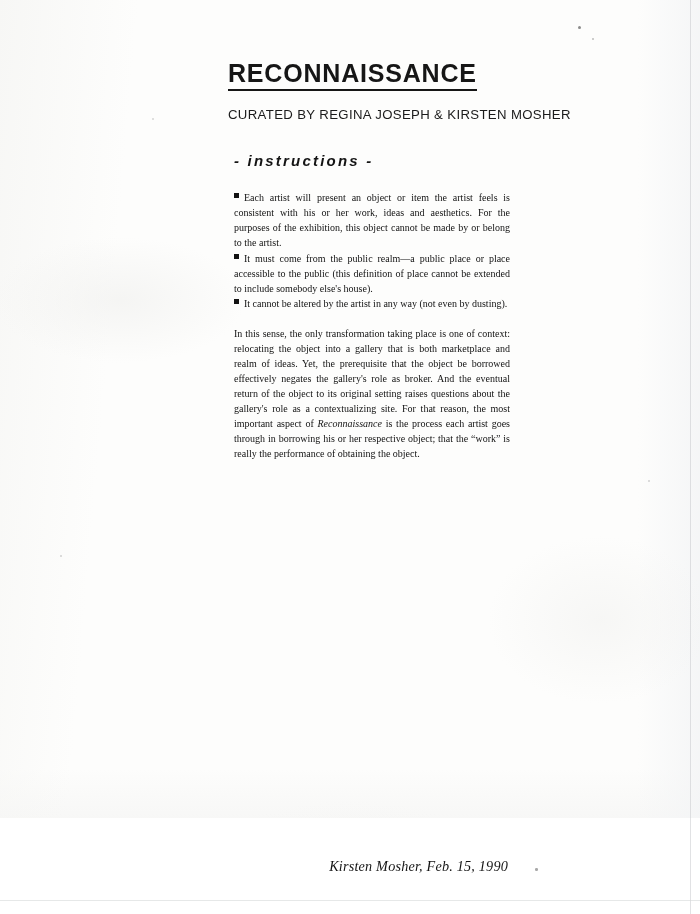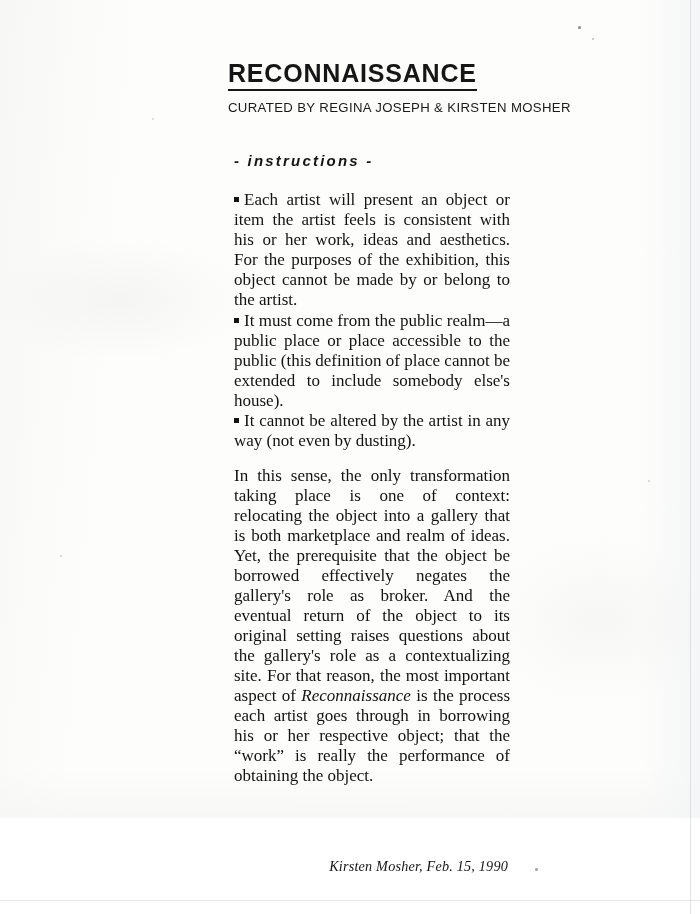--- a/index.html
+++ b/index.html
@@ -86,21 +86,21 @@
     border-bottom: 2.5px solid #161616;
     padding-bottom: 3px;
     display: inline-block;
     white-space: nowrap;
   }
   #doc-subtitle {
     font-family: "Liberation Sans", sans-serif;
     font-size: 13.2px;
     letter-spacing: 0.35px;
     color: #1b1b1b;
-    margin-top: 9px;
+    margin-top: 16px;
     white-space: nowrap;
   }
 
   
   #section-heading {
     position: absolute;
     left: 234px;
     top: 152px;
     width: 274px;
     text-align: left;
@@ -112,22 +112,22 @@
     color: #141414;
   }
 
   
   #body-column {
     position: absolute;
     left: 234px;
     top: 190px;
     width: 276px;
     font-family: "Liberation Serif", serif;
-    font-size: 17px;
-    line-height: 20px;
+    font-size: 10px;
+    line-height: 15px;
     color: #121212;
     text-align: justify;
     text-justify: inter-word;
   }
   .rule-item {
     margin: 0 0 0.5px 0;
     text-indent: 0;
   }
   .rule-bullet {
     display: inline-block;

